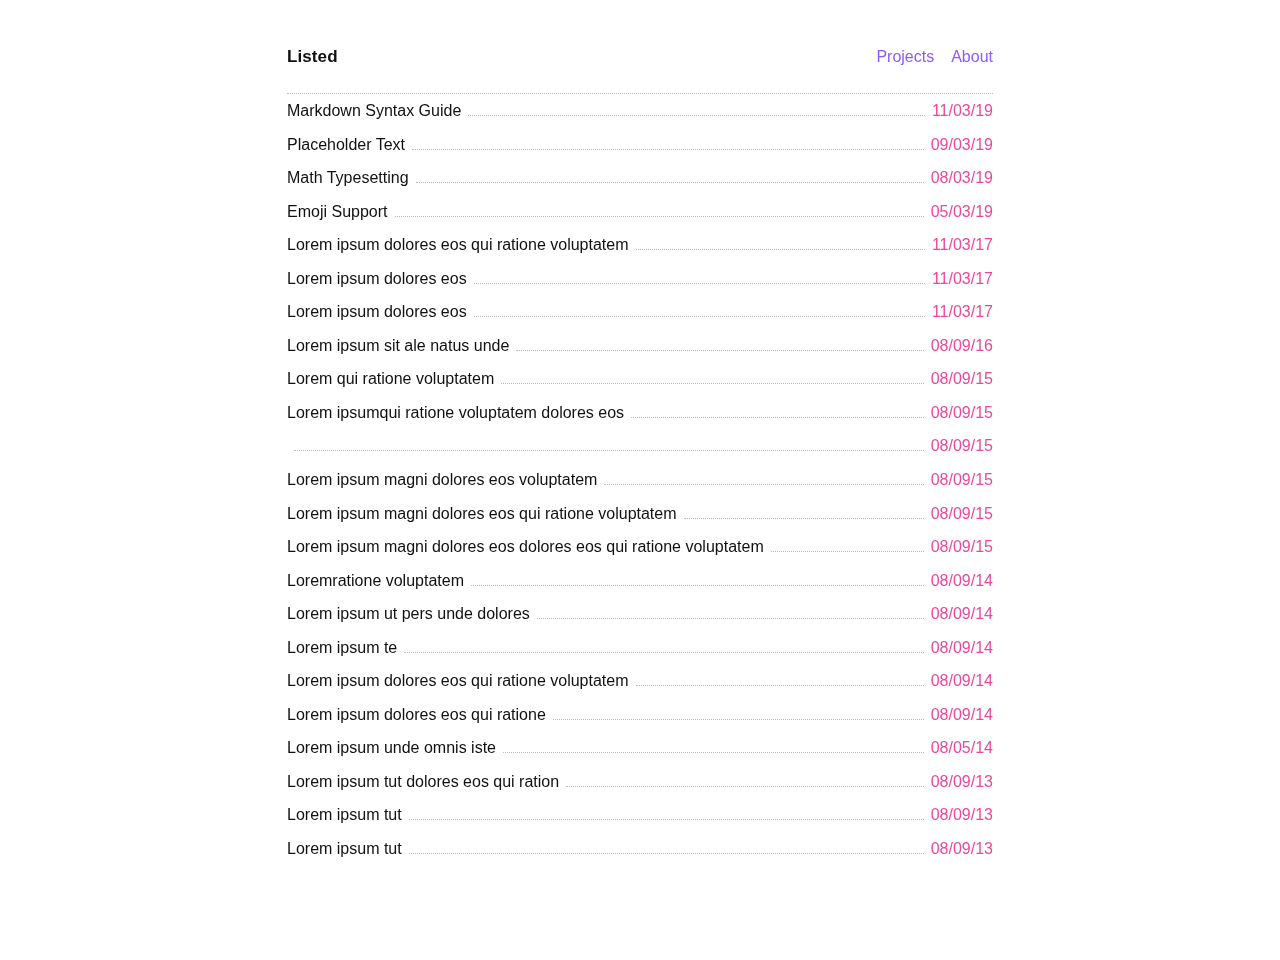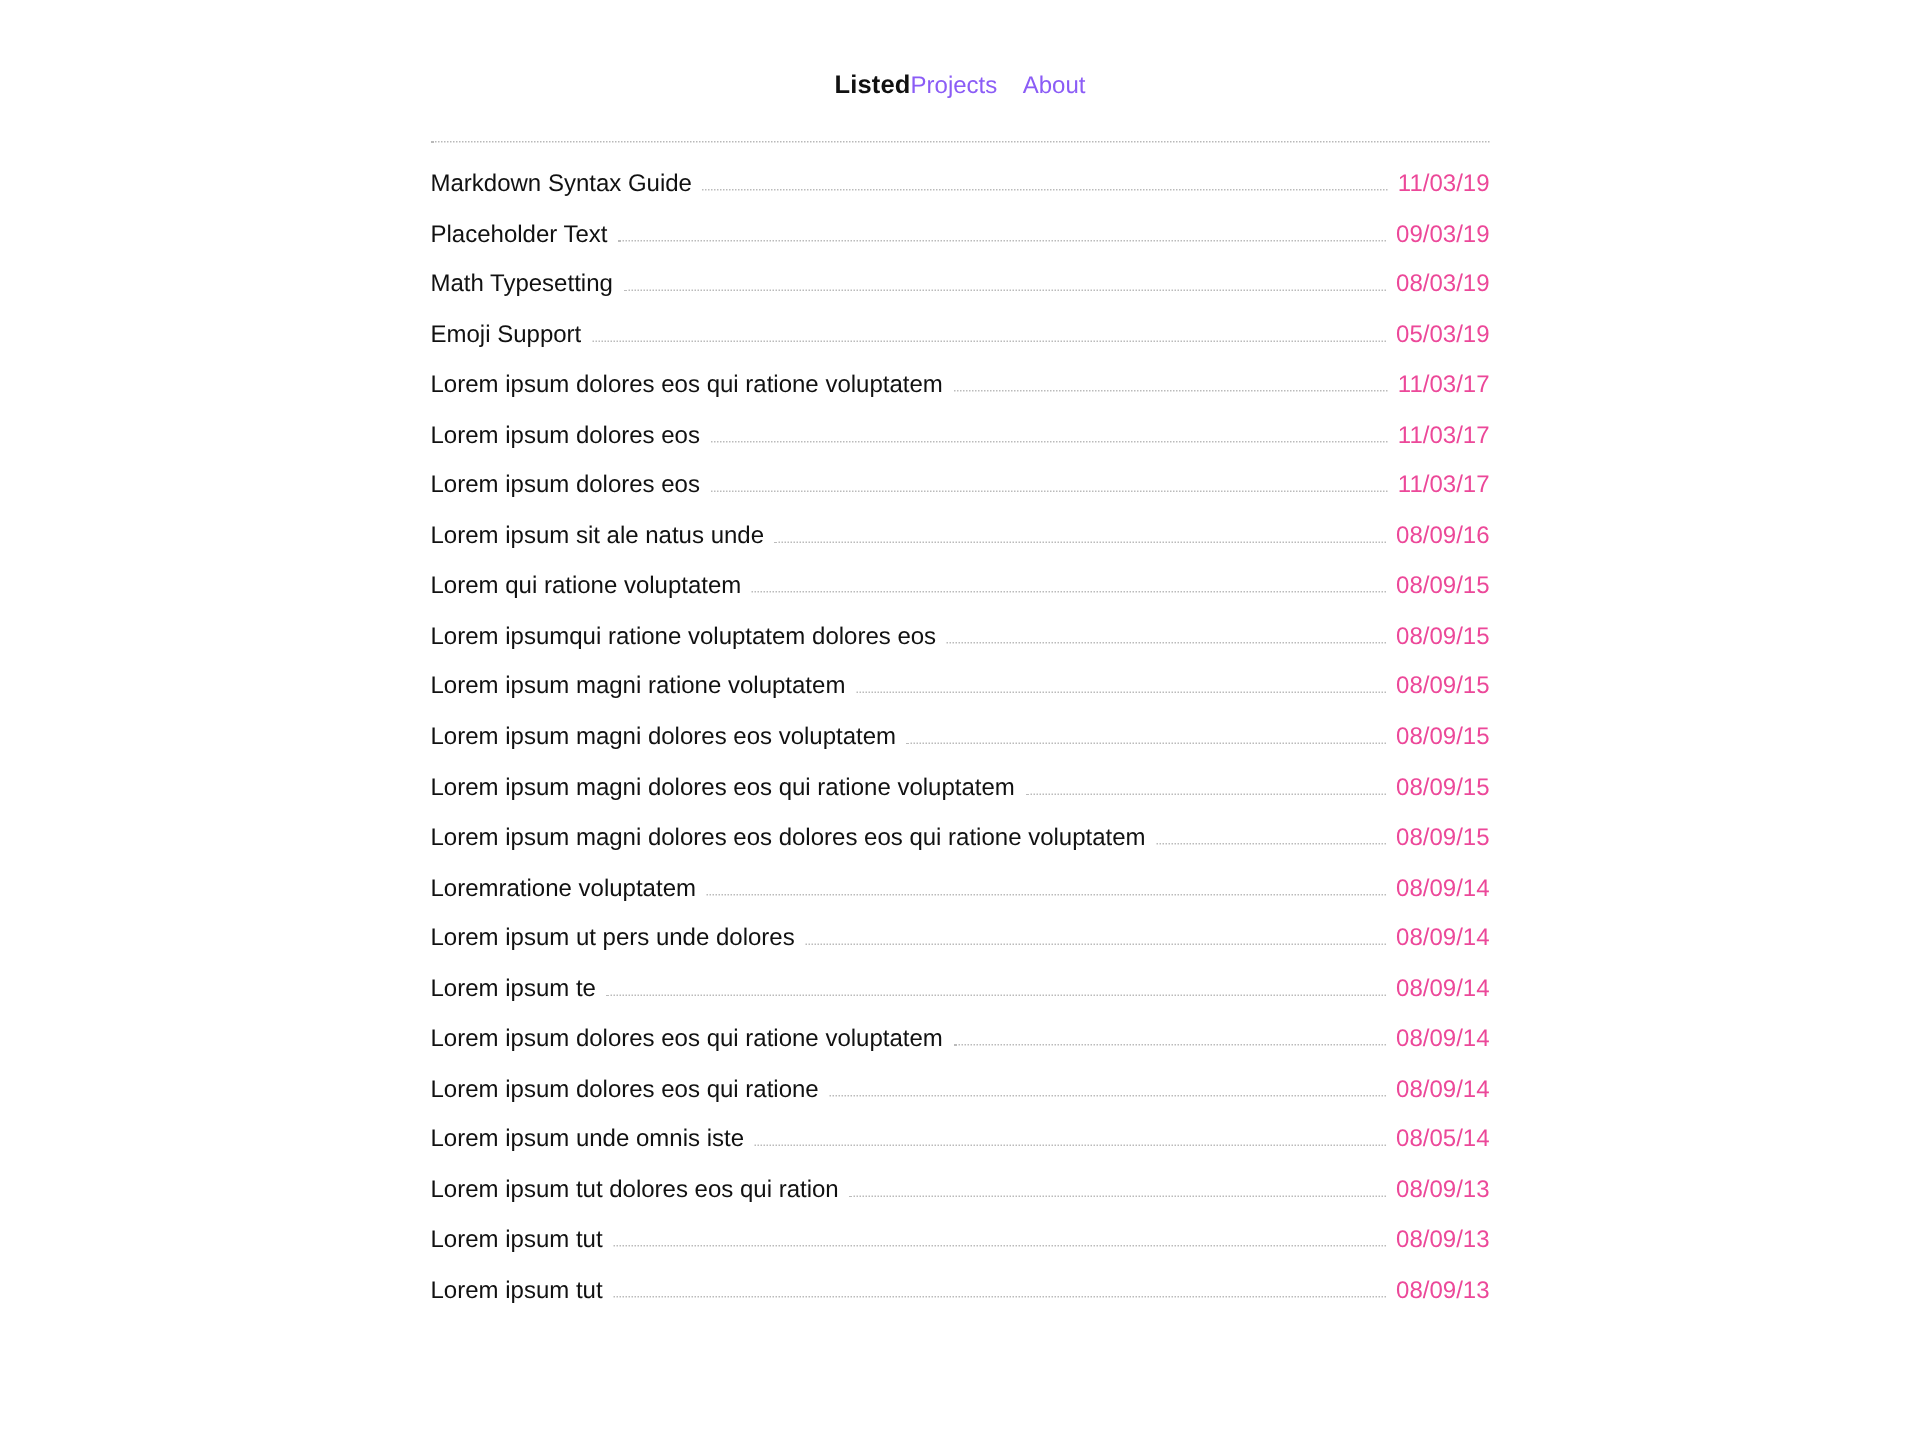--- a/index.html
+++ b/index.html
@@ -12,21 +12,21 @@
     color: #111111;
     -webkit-font-smoothing: antialiased;
   }
   .container {
     width: 706px;
     margin: 0 auto;
     padding-top: 45px;
   }
   .site-header {
     display: flex;
-    justify-content: center;
+    justify-content: space-between;
     align-items: baseline;
     line-height: 24px;
   }
   .site-title {
     font-size: 17px;
     font-weight: 700;
     color: #111111;
     text-decoration: none;
     letter-spacing: 0.1px;
   }
@@ -39,21 +39,20 @@
     color: #8b5cf6;
     text-decoration: none;
   }
   .header-divider {
     margin-top: 24px;
     border: none;
     border-bottom: 1px dotted #b9b9b9;
     height: 0;
   }
   .post-list {
-    margin-top: 11px;
   }
   .row {
     display: flex;
     align-items: baseline;
     line-height: 33.55px;
     white-space: nowrap;
   }
   .title {
     font-size: 16px;
     color: #111111;
@@ -133,21 +132,20 @@
       <a href="#" class="title">Lorem qui ratione voluptatem</a>
       <span class="leader"></span>
       <span class="date">08/09/15</span>
     </div>
     <div class="row">
       <a href="#" class="title">Lorem ipsumqui ratione voluptatem dolores eos</a>
       <span class="leader"></span>
       <span class="date">08/09/15</span>
     </div>
     <div class="row">
-      <a href="#" class="title">Lorem ipsum magni ratione voluptatem</a>
       <span class="leader"></span>
       <span class="date">08/09/15</span>
     </div>
     <div class="row">
       <a href="#" class="title">Lorem ipsum magni dolores eos voluptatem</a>
       <span class="leader"></span>
       <span class="date">08/09/15</span>
     </div>
     <div class="row">
       <a href="#" class="title">Lorem ipsum magni dolores eos qui ratione voluptatem</a>

